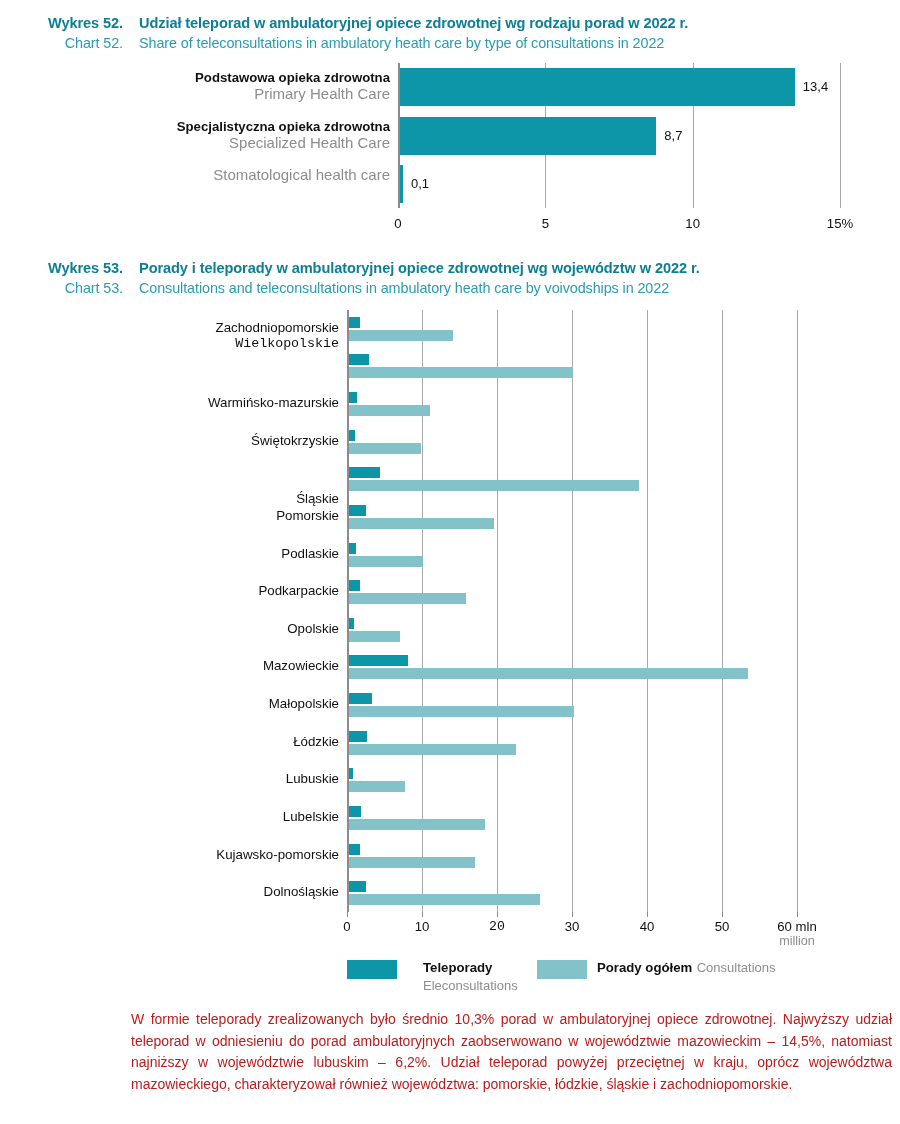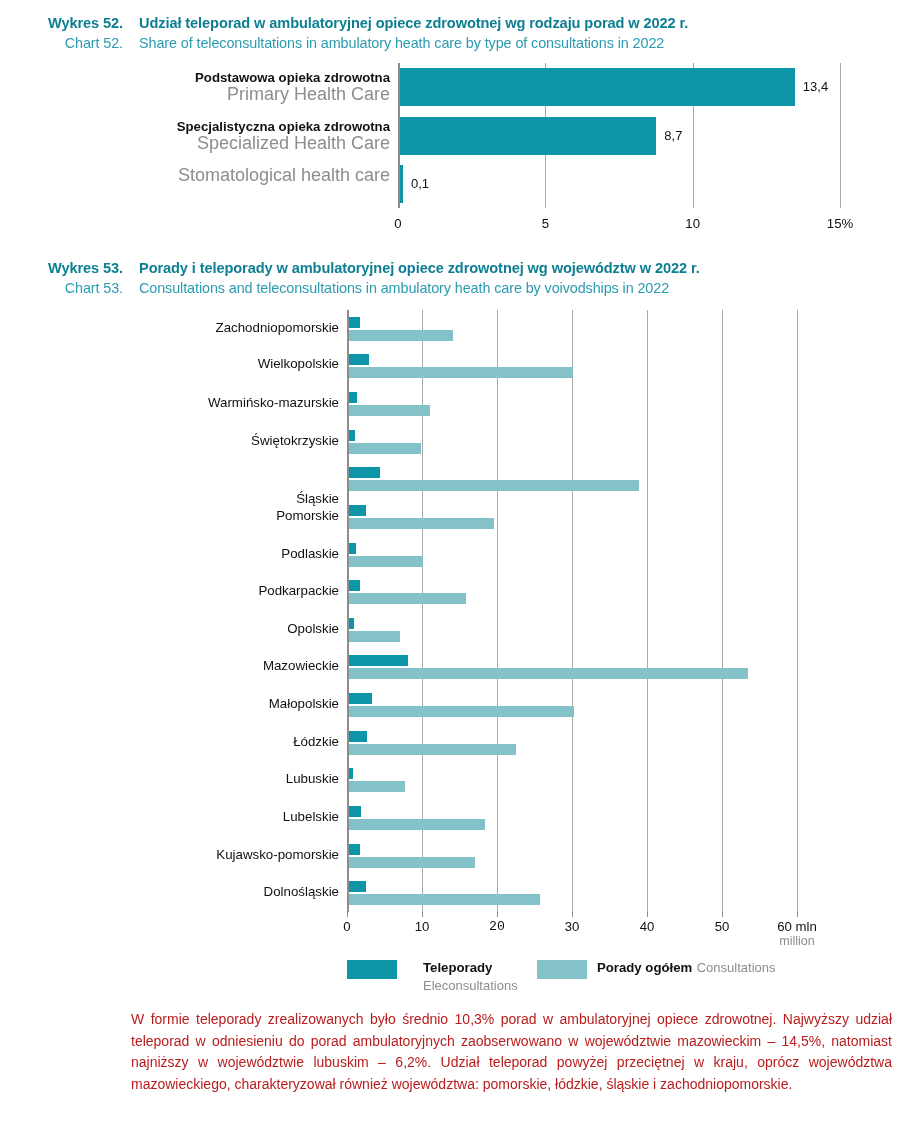--- a/index.html
+++ b/index.html
@@ -25,21 +25,21 @@
   
   .chart{position:absolute;}
   .plot{position:absolute;}
   .gridline{position:absolute;top:0;bottom:0;width:1px;background:#a9a9a9;}
   .axisline{position:absolute;top:0;bottom:0;width:2px;background:#8c8c8c;}
   .bar{position:absolute;}
   .bar.dark{background:#0d96a8;}
   .bar.light{background:#84c2ca;}
   .vlabel{position:absolute;text-align:right;white-space:nowrap;}
   .vlabel .l-pl{font-size:13.2px;font-weight:bold;color:#111;line-height:16px;}
-  .vlabel .l-en{font-size:18px;color:#8d8d8d;line-height:16px;}
+  .vlabel .l-en{font-size:15px;color:#8d8d8d;line-height:16px;}
   .vlabel.single .l-pl{font-weight:normal;color:#111;font-size:13.3px;}
   .dlabel{position:absolute;font-size:13px;color:#111;white-space:nowrap;}
   .tick{position:absolute;font-size:13.2px;color:#111;text-align:center;white-space:nowrap;}
   .tick .sub{display:block;font-size:12.6px;color:#8d8d8d;}
 
   
   .legend{position:absolute;display:flex;}
   .leg-item{display:flex;align-items:flex-start;}
   .leg-swatch{width:50px;height:19px;flex:0 0 50px;margin-top:2px;}
   .leg-swatch.dark{background:#0d96a8;}
@@ -160,21 +160,21 @@
         <div class="bar light" style="left: 2px; top: 508.938px; width: 135.75px; height: 11px;"></div>
         <div class="bar dark" style="left: 2px; top: 533.562px; width: 11.25px; height: 11px;"></div>
         <div class="bar light" style="left: 2px; top: 546.562px; width: 126px; height: 11px;"></div>
         <div class="bar dark" style="left: 2px; top: 571.188px; width: 16.5px; height: 11px;"></div>
         <div class="bar light" style="left: 2px; top: 584.188px; width: 190.5px; height: 11px;"></div>
       </div>
     <div id="cat53">
         <div class="vlabel single" style="right: 561px; top: 319.812px; width: 330px;">
           <div class="l-pl">Zachodniopomorskie</div>
         </div>
-        <div class="vlabel single" style="right: 561px; top: 356px; width: 330px;">
+        <div class="vlabel single" style="right: 561px; top: 336px; width: 330px; font-family: Liberation Mono, monospace;">
           <div class="l-pl">Wielkopolskie</div>
         </div>
         <div class="vlabel single" style="right: 561px; top: 395.062px; width: 330px;">
           <div class="l-pl">Warmińsko-mazurskie</div>
         </div>
         <div class="vlabel single" style="right: 561px; top: 432.688px; width: 330px;">
           <div class="l-pl">Świętokrzyskie</div>
         </div>
         <div class="vlabel single" style="right: 561px; top: 491px; width: 330px;">
           <div class="l-pl">Śląskie</div>

